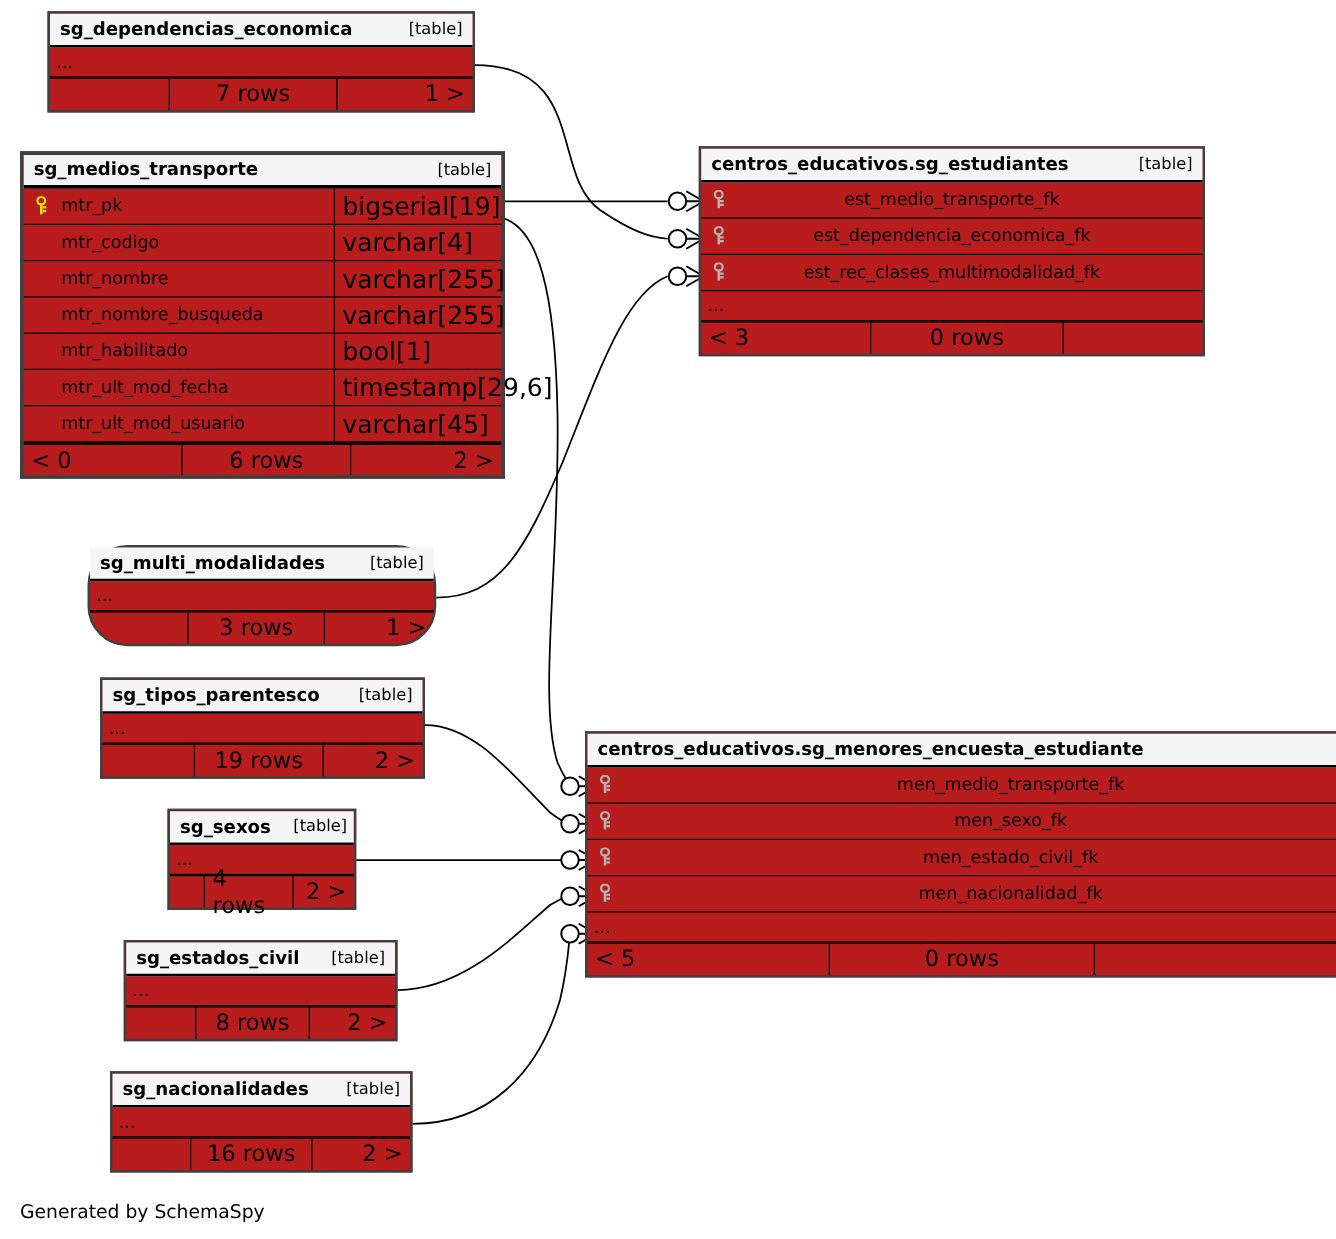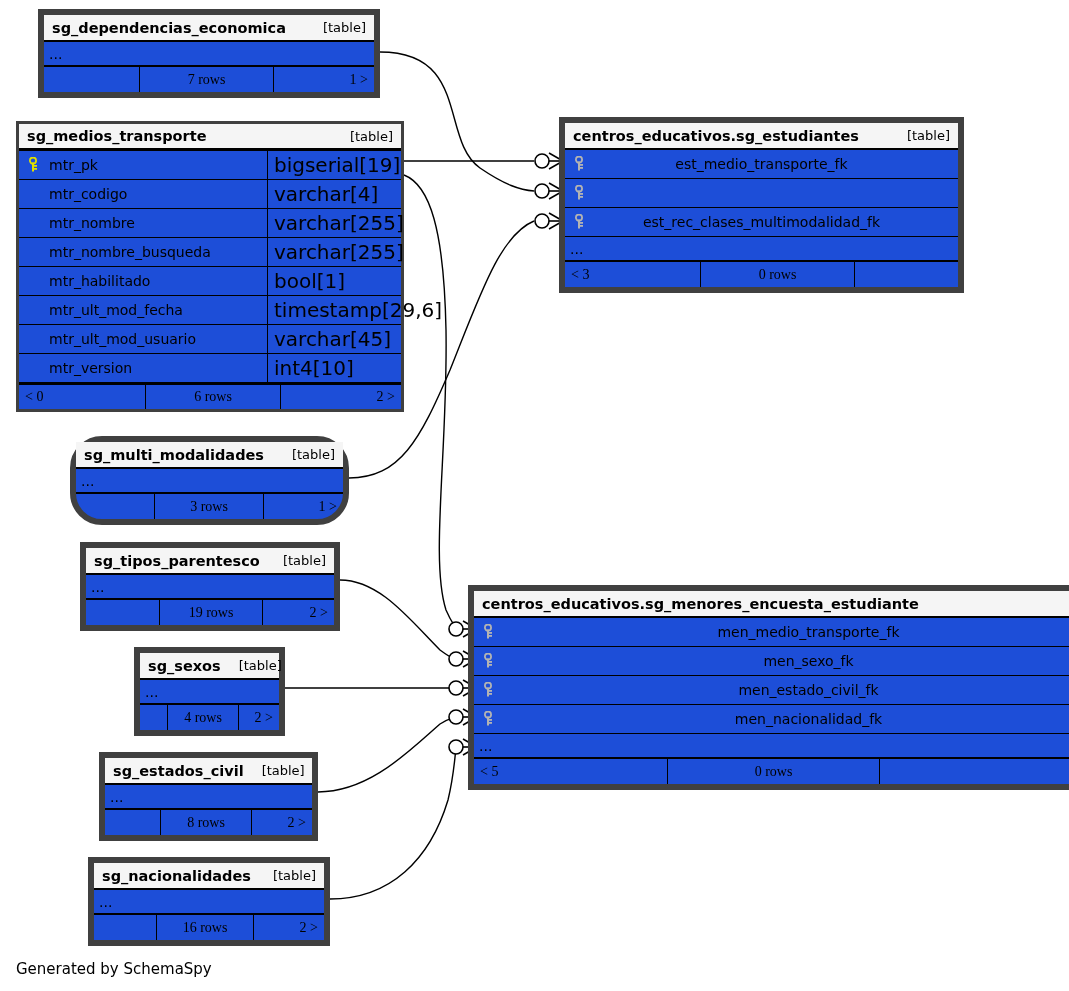--- a/index.html
+++ b/index.html
@@ -29,22 +29,22 @@
     width: 1069px;
     height: 991px;
     pointer-events: none;
     z-index: 1;
   }
 
   
   .tbl {
     position: absolute;
     box-sizing: border-box;
-    background: #1d4ed8;
-    border: 6px solid #404040;
+    background: #b91c1c;
+    border: 2px solid #404040;
     z-index: 2;
   }
   .tbl.thick {
     border-width: 3px;
   }
 
   .tbl-title {
     display: flex;
     align-items: center;
     justify-content: space-between;
@@ -117,27 +117,26 @@
 
   .foot-row {
     display: flex;
     box-sizing: border-box;
     height: 26px;
     border-top: 1px solid #000;
   }
   .tbl.thick .foot-row { border-top: 2px solid #000; }
   .foot-cell {
     box-sizing: border-box;
-    font-size: 14px;
+    font-size: 18px;
     color: #000;
     display: flex;
     align-items: center;
     height: 100%;
     padding: 0 6px;
-    font-family: Liberation Serif, serif;
   }
   .foot-cell.c1 { justify-content: flex-start; }
   .foot-cell.c2 { justify-content: center; border-left: 1px solid #000; border-right: 1px solid #000; }
   .foot-cell.c3 { justify-content: flex-end; }
 
   .footer-note {
     position: absolute;
     left: 16px;
     top: 960px;
     font-size: 15px;
@@ -283,25 +282,20 @@
       <span class="colname">mtr_ult_mod_fecha</span>
       <span class="coltype" style="width:134px">timestamp[29,6]</span>
     </div>
 
     <div class="col-row">
       <div class="keycell"></div>
       <span class="colname">mtr_ult_mod_usuario</span>
       <span class="coltype" style="width:134px">varchar[45]</span>
     </div>
 
-    <div class="col-row">
-      <div class="keycell"></div>
-      <span class="colname">mtr_version</span>
-      <span class="coltype" style="width:134px">int4[10]</span>
-    </div>
 
     <div class="foot-row">
       <div class="foot-cell c1" style="width:126px">&lt; 0</div>
       <div class="foot-cell c2" style="width:136px">6 rows</div>
       <div class="foot-cell c3" style="flex:1">2 &gt;</div>
     </div>
   </div>
 
   <div class="tbl" style="left:559px; top:117px; width:405px;">
     <div class="tbl-title">
@@ -324,20 +318,21 @@
 
     <div class="col-row">
       <div class="keycell">
         <svg width="11" height="16" viewBox="0 0 11 16">
           <circle cx="4" cy="3.6" r="3.1" fill="none" stroke="#b3b3b3" stroke-width="1.8"></circle>
           <rect x="3" y="5.5" width="2" height="9" fill="#b3b3b3"></rect>
           <rect x="5" y="8" width="3" height="1.8" fill="#b3b3b3"></rect>
           <rect x="5" y="11" width="3" height="1.8" fill="#b3b3b3"></rect>
         </svg>
       </div>
+      <span class="colname centered">est_dependencia_economica_fk</span>
       <span style="width:30px"></span>
     </div>
 
     <div class="col-row">
       <div class="keycell">
         <svg width="11" height="16" viewBox="0 0 11 16">
           <circle cx="4" cy="3.6" r="3.1" fill="none" stroke="#b3b3b3" stroke-width="1.8"></circle>
           <rect x="3" y="5.5" width="2" height="9" fill="#b3b3b3"></rect>
           <rect x="5" y="8" width="3" height="1.8" fill="#b3b3b3"></rect>
           <rect x="5" y="11" width="3" height="1.8" fill="#b3b3b3"></rect>

